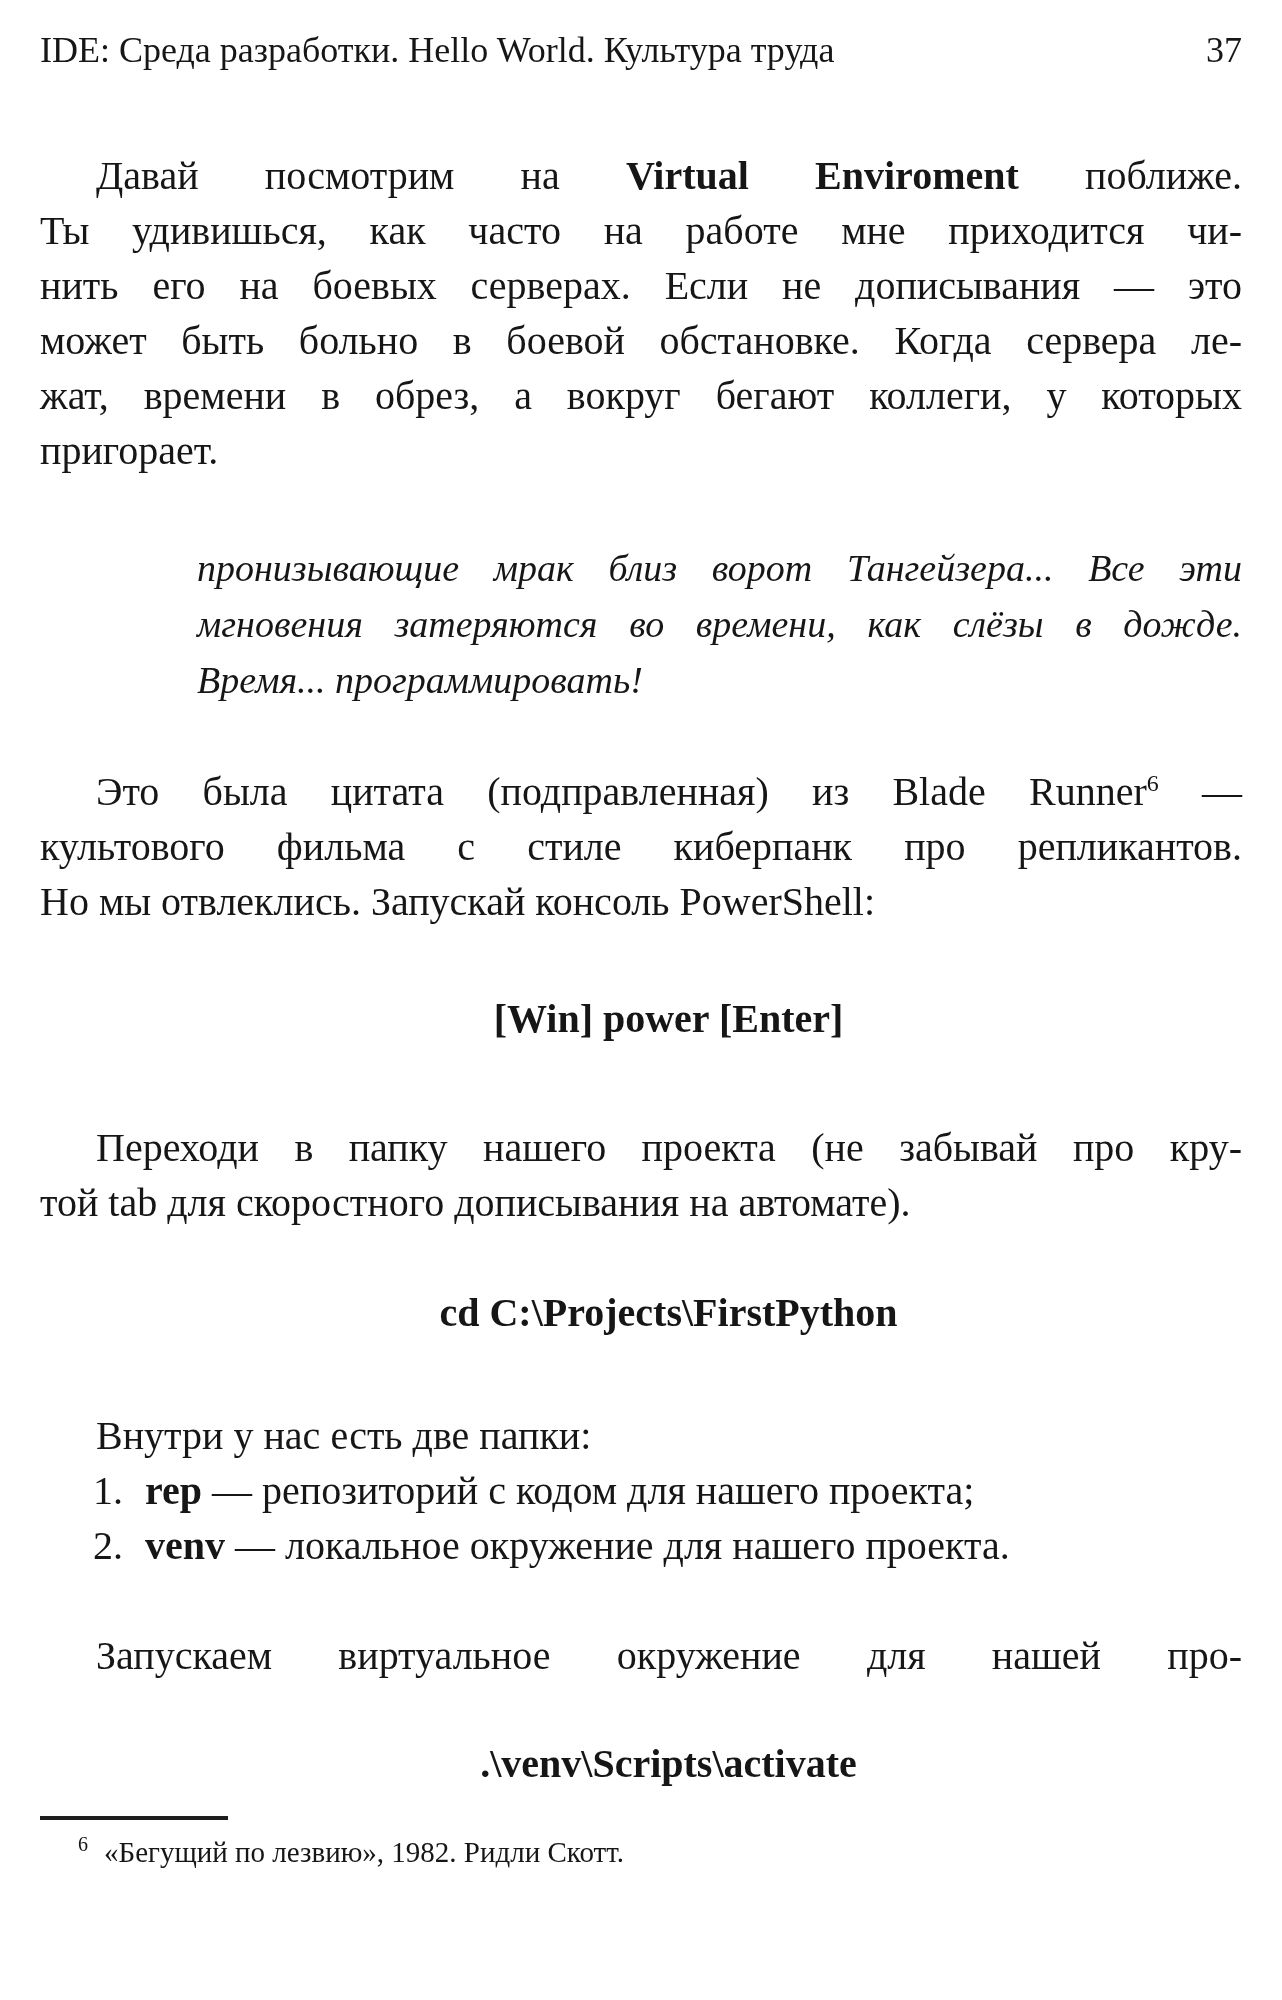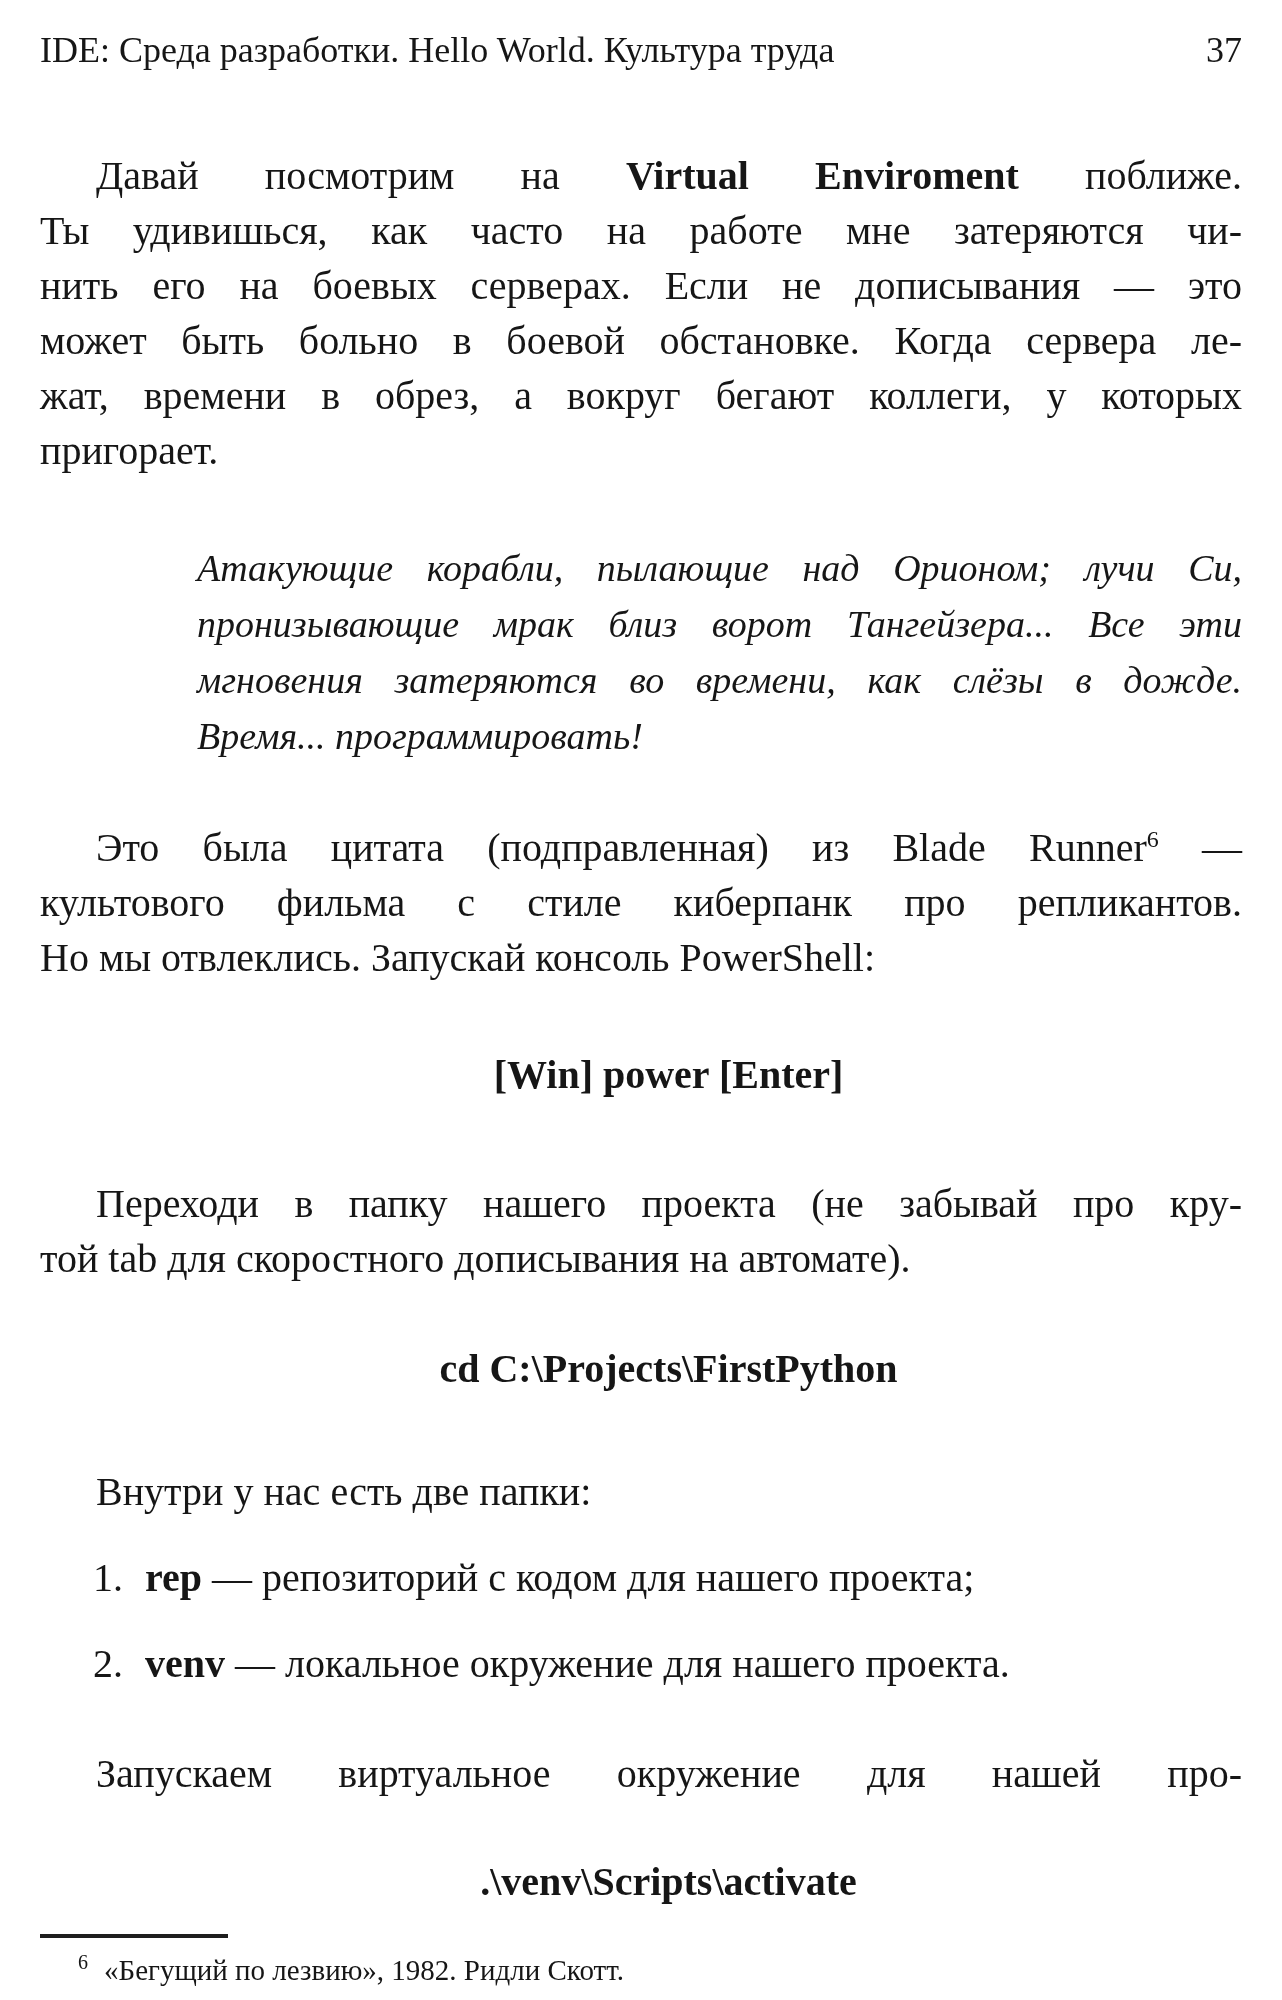--- a/index.html
+++ b/index.html
@@ -52,21 +52,21 @@
   
   .code {
     font-weight: bold;
     font-size: 40px;
     line-height: 55px;
     padding-left: 55px;
     white-space: nowrap;
     text-align: center;
   }
   
-  .list-item { padding-left: 53px; margin-top: 31px; }
+  .list-item { padding-left: 53px; }
   .list-item .num {
     display: inline-block;
     width: 52px;
   }
   
   .footnote-rule {
     margin-top: 25px;
     width: 188px;
     height: 4px;
     background: #1e1e1e;
@@ -93,29 +93,28 @@
 
 <div class="page">
 
   <div class="running-head">
     <span>IDE: Среда разработки. Hello World. Культура труда</span>
     <span>37</span>
   </div>
 
   <div class="para mt-p1">
     <div class="line j indent"><span>Давай посмотрим на </span><span class="b">Virtual Enviroment</span><span> поближе.</span></div>
-    <div class="line j">Ты удивишься, как часто на работе мне затеряются чи-</div>
+    <div class="line j">Ты удивишься, как часто на работе мне приходится чи-</div>
     <div class="line j">нить его на боевых серверах. Если не дописывания — это</div>
     <div class="line j">может быть больно в боевой обстановке. Когда сервера ле-</div>
     <div class="line j">жат, времени в обрез, а вокруг бегают коллеги, у которых</div>
     <div class="line">пригорает.</div>
   </div>
 
   <div class="quote">
-    <div class="line j">Атакующие корабли, пылающие над Орионом; лучи Си,</div>
     <div class="line j">пронизывающие мрак близ ворот Тангейзера... Все эти</div>
     <div class="line j">мгновения затеряются во времени, как слёзы в дожде.</div>
     <div class="line">Время... программировать!</div>
   </div>
 
   <div class="para mt-p2">
     <div class="line j indent"><span>Это была цитата (подправленная) из Blade Runner</span><sup class="ref">6</sup><span> —</span></div>
     <div class="line j">культового фильма с стиле киберпанк про репликантов.</div>
     <div class="line">Но мы отвлеклись. Запускай консоль PowerShell:</div>
   </div>

